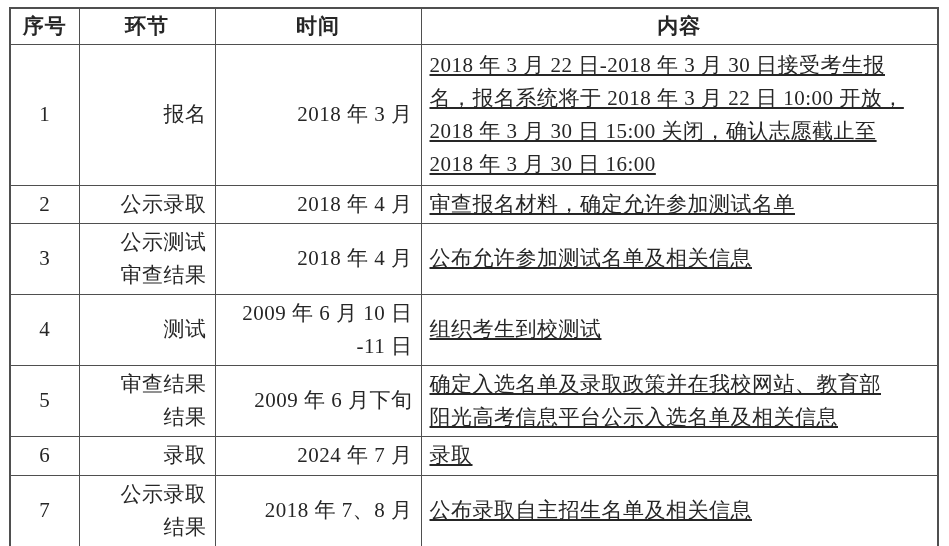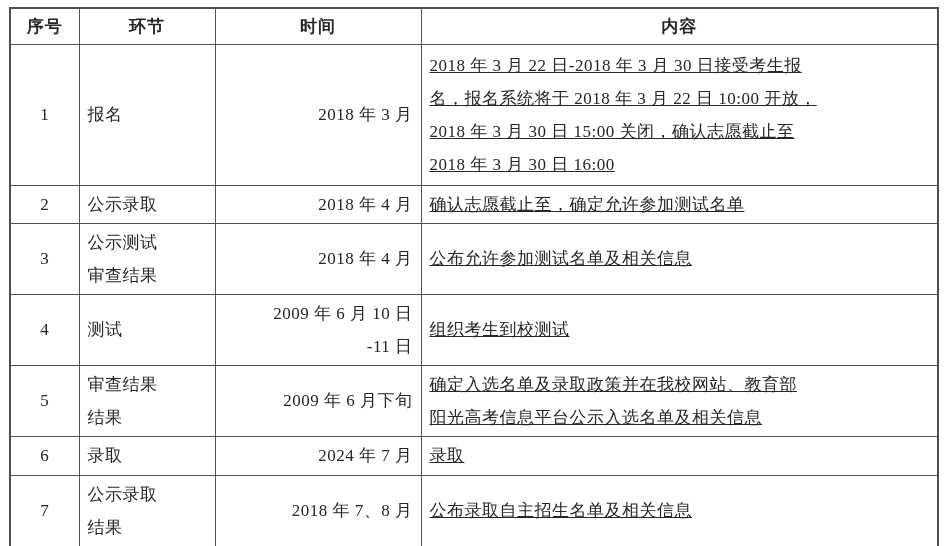--- a/index.html
+++ b/index.html
@@ -25,21 +25,21 @@
   }
   table.schedule {
     border-collapse: collapse;
     table-layout: fixed;
     width: 928px;
     border: 2px solid #4f4f4f;
   }
   table.schedule th,
   table.schedule td {
     border: 1.5px solid #4f4f4f;
-    font-size: 17px;
+    font-size: 21px;
     line-height: 33px;
     vertical-align: middle;
     padding: 2px 8px;
     overflow: hidden;
     letter-spacing: 0.5px;
   }
   table.schedule th {
     font-weight: bold;
     text-align: center;
     letter-spacing: 1px;
@@ -53,21 +53,21 @@
   tr.row-4 { height: 70px; }
   tr.row-5 { height: 71px; }
   tr.row-6 { height: 39px; }
   tr.row-7 { height: 70px; }
 
   td.cell-no {
     text-align: center;
     padding: 2px 2px;
   }
   td.cell-stage {
-    text-align: left;
+    text-align: right;
     white-space: pre-line;
     letter-spacing: 2px;
     padding: 2px 4px;
   }
   td.cell-time {
     text-align: right;
     white-space: pre-line;
     padding: 2px 8px;
   }
   td.cell-content {
@@ -104,21 +104,21 @@
           <td class="cell-time">2018 年 3 月</td>
           <td class="cell-content">2018 年 3 月 22 日-2018 年 3 月 30 日接受考生报
 名，报名系统将于 2018 年 3 月 22 日 10:00 开放，
 2018 年 3 月 30 日 15:00 关闭，确认志愿截止至
 2018 年 3 月 30 日 16:00</td>
         </tr>
         <tr class="row-2">
           <td class="cell-no">2</td>
           <td class="cell-stage">公示录取</td>
           <td class="cell-time">2018 年 4 月</td>
-          <td class="cell-content">确认志愿截止至，确定允许参加测试名单</td>
+          <td class="cell-content">审查报名材料，确定允许参加测试名单</td>
         </tr>
         <tr class="row-3">
           <td class="cell-no">3</td>
           <td class="cell-stage">公示测试
 审查结果</td>
           <td class="cell-time">2018 年 4 月</td>
           <td class="cell-content">公布允许参加测试名单及相关信息</td>
         </tr>
         <tr class="row-4">
           <td class="cell-no">4</td>

